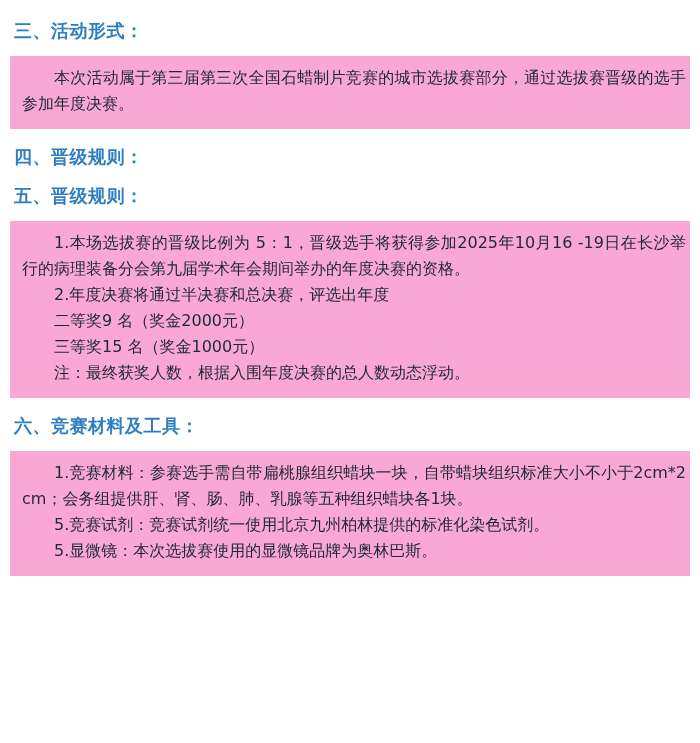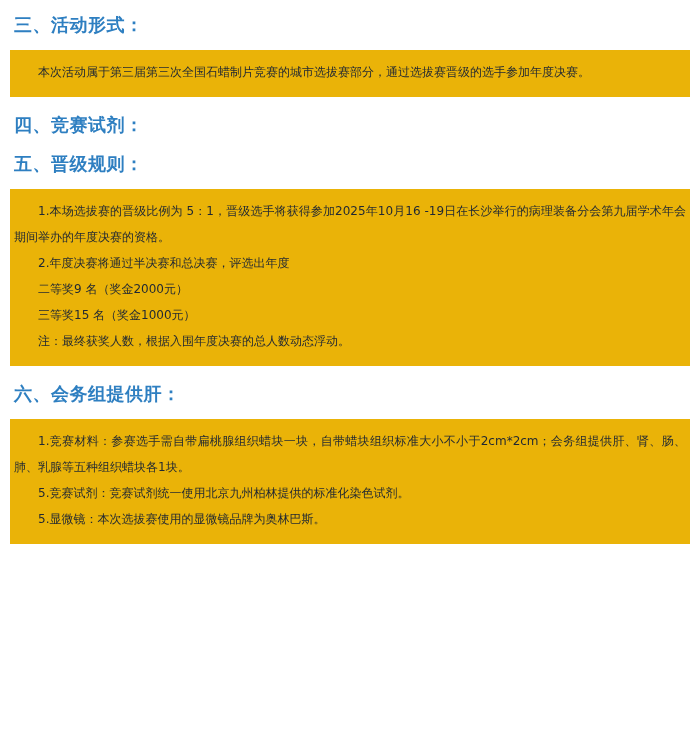--- a/index.html
+++ b/index.html
@@ -21,27 +21,27 @@
   .section { display: block; }
   .section-heading {
     margin: 17px 0 14px 4px;
     font-size: 18px;
     line-height: 22px;
     font-weight: bold;
     color: #2e7fc1;
     letter-spacing: 0.5px;
   }
   .section:first-child .section-heading {
-    margin-top: 4px;
+    margin-top: 10px;
   }
   .section-box {
-    background: #eab308;
-    padding: 9px 4px 12px 4px;
+    background: #f9a8d4;
+    padding: 9px 4px 12px 12px;
     color: #1f2733;
-    font-size: 12px;
+    font-size: 16px;
     line-height: 26px;
     text-align: justify;
   }
   .section-box p {
     margin: 0;
     text-indent: 2em;
     word-break: break-all;
   }
 </style>
 </head>
@@ -50,36 +50,36 @@
 <div class="page">
 
   <div class="section">
     <h2 class="section-heading">三、活动形式：</h2>
     <div class="section-box">
       <p>本次活动属于第三届第三次全国石蜡制片竞赛的城市选拔赛部分，通过选拔赛晋级的选手参加年度决赛。</p>
     </div>
   </div>
 
   <div class="section">
-    <h2 class="section-heading">四、竞赛试剂：</h2>
+    <h2 class="section-heading">四、晋级规则：</h2>
   </div>
 
   <div class="section">
     <h2 class="section-heading">五、晋级规则：</h2>
     <div class="section-box">
       <p>1.本场选拔赛的晋级比例为 5：1，晋级选手将获得参加2025年10月16 -19日在长沙举行的病理装备分会第九届学术年会期间举办的年度决赛的资格。</p>
       <p>2.年度决赛将通过半决赛和总决赛，评选出年度</p>
       <p>二等奖9 名（奖金2000元）</p>
       <p>三等奖15 名（奖金1000元）</p>
       <p>注：最终获奖人数，根据入围年度决赛的总人数动态浮动。</p>
     </div>
   </div>
 
   <div class="section">
-    <h2 class="section-heading">六、会务组提供肝：</h2>
+    <h2 class="section-heading">六、竞赛材料及工具：</h2>
     <div class="section-box">
       <p>1.竞赛材料：参赛选手需自带扁桃腺组织蜡块一块，自带蜡块组织标准大小不小于2cm*2cm；会务组提供肝、肾、肠、肺、乳腺等五种组织蜡块各1块。</p>
       <p>5.竞赛试剂：竞赛试剂统一使用北京九州柏林提供的标准化染色试剂。</p>
       <p>5.显微镜：本次选拔赛使用的显微镜品牌为奥林巴斯。</p>
     </div>
   </div>
 
 </div>
 
 </body></html>

